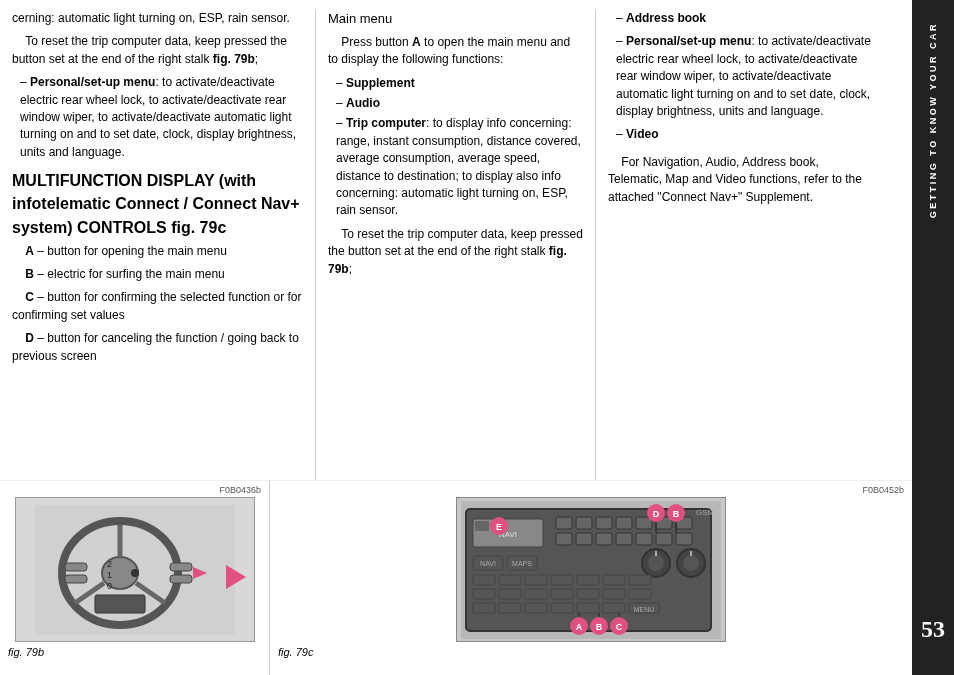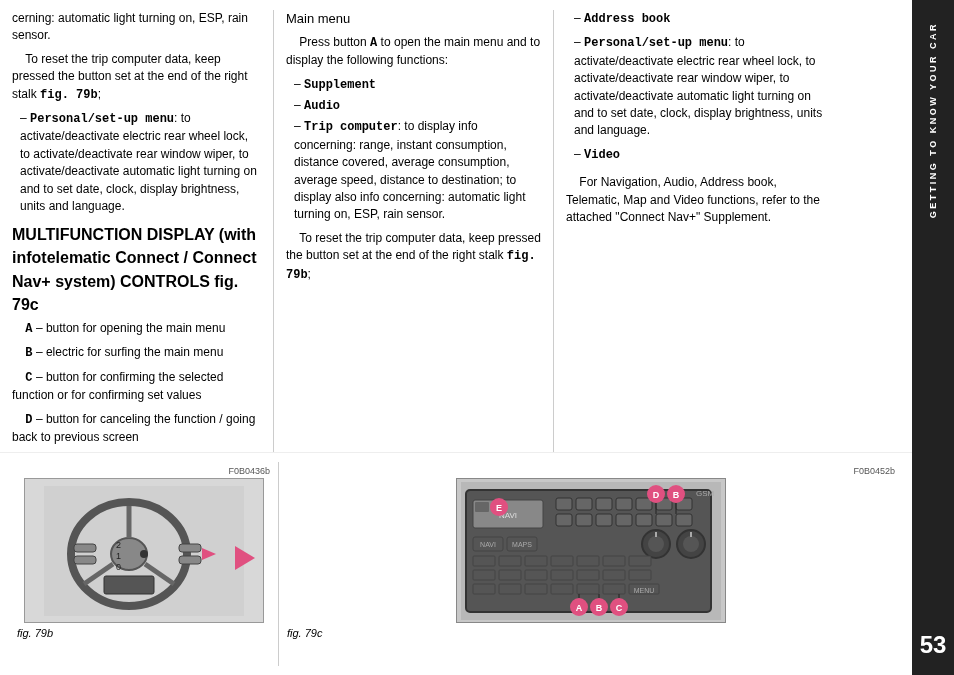--- a/index.html
+++ b/index.html
@@ -25,26 +25,26 @@
       display: flex;
       flex: 1;
       padding: 10px 0 0 0;
     }
 
     .col1, .col2, .col3 {
       padding: 0 12px;
       line-height: 1.45;
     }
 
-    .col1 { width: 274px; border-right: 1px solid #ccc; }
+    .col1 { width: 316px; border-right: 1px solid #ccc; }
     .col2 { width: 280px; border-right: 1px solid #ccc; }
     .col3 { width: 290px; }
 
     p { margin-bottom: 6px; }
-    b { font-weight: bold; font-family: Liberation Mono, monospace; }
+    b { font-weight: bold; }
 
     .section-title {
       font-weight: bold;
       font-size: 16px;
       margin-bottom: 4px;
       margin-top: 8px;
     }
 
     .main-menu-title {
       font-weight: normal;
@@ -52,23 +52,23 @@
       margin-bottom: 5px;
     }
 
     .dash-item {
       margin-left: 8px;
       margin-bottom: 3px;
     }
 
     .figures-area {
       display: flex;
-      height: 232px;
+      height: 195px;
       border-top: 1px solid #eee;
-      padding: 9px;
+      padding: 0;
     }
 
     .fig-left {
       width: 270px;
       border-right: 1px solid #ccc;
       display: flex;
       flex-direction: column;
       align-items: center;
       justify-content: flex-start;
       padding: 4px 8px 4px 8px;
@@ -352,14 +352,14 @@
           <line x1="158" y1="116" x2="158" y2="112" stroke="#222" stroke-width="1"></line>
         </svg>
       </div>
       <span class="fig-caption">fig. 79c</span>
     </div>
   </div>
 </div>
 
 <div style="width:42px; background:#222; display:flex; flex-direction:column; align-items:center; justify-content:space-between; padding:12px 0 12px 0;">
   <div style="writing-mode:vertical-rl; transform:rotate(180deg); color:#fff; font-size:9px; font-weight:bold; letter-spacing:2.5px; text-transform:uppercase; margin-top:10px;">GETTING TO KNOW YOUR CAR</div>
-  <div style="color:#fff; font-size:24px; font-weight:bold; margin-bottom:4px;">53</div>
+  <div style="color:#fff; font-size:24px; font-weight:bold; margin-bottom:20px;font-family:Liberation Serif, serif;">53</div>
 </div>
 
 </body></html>

